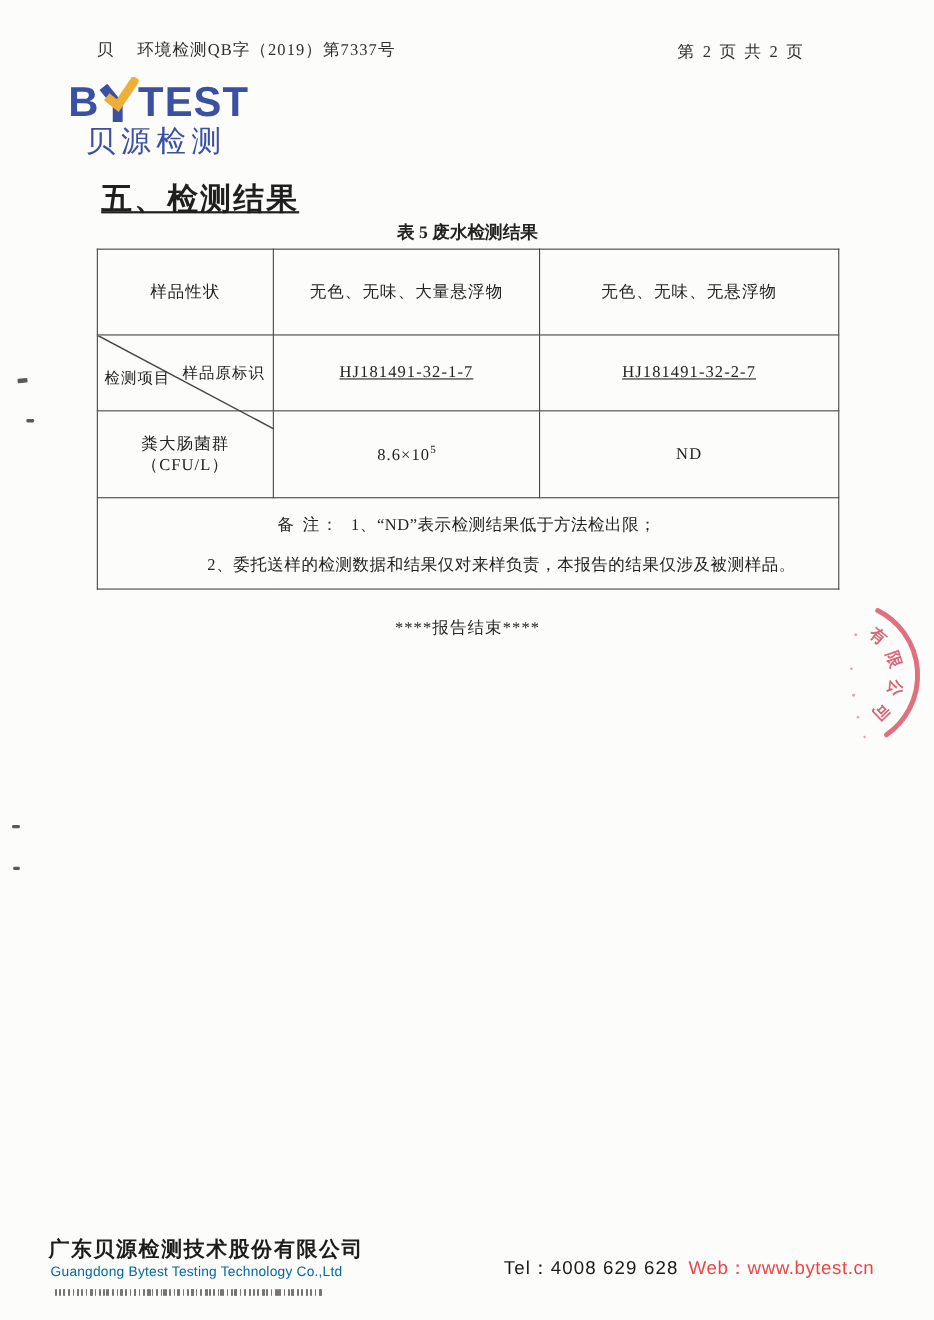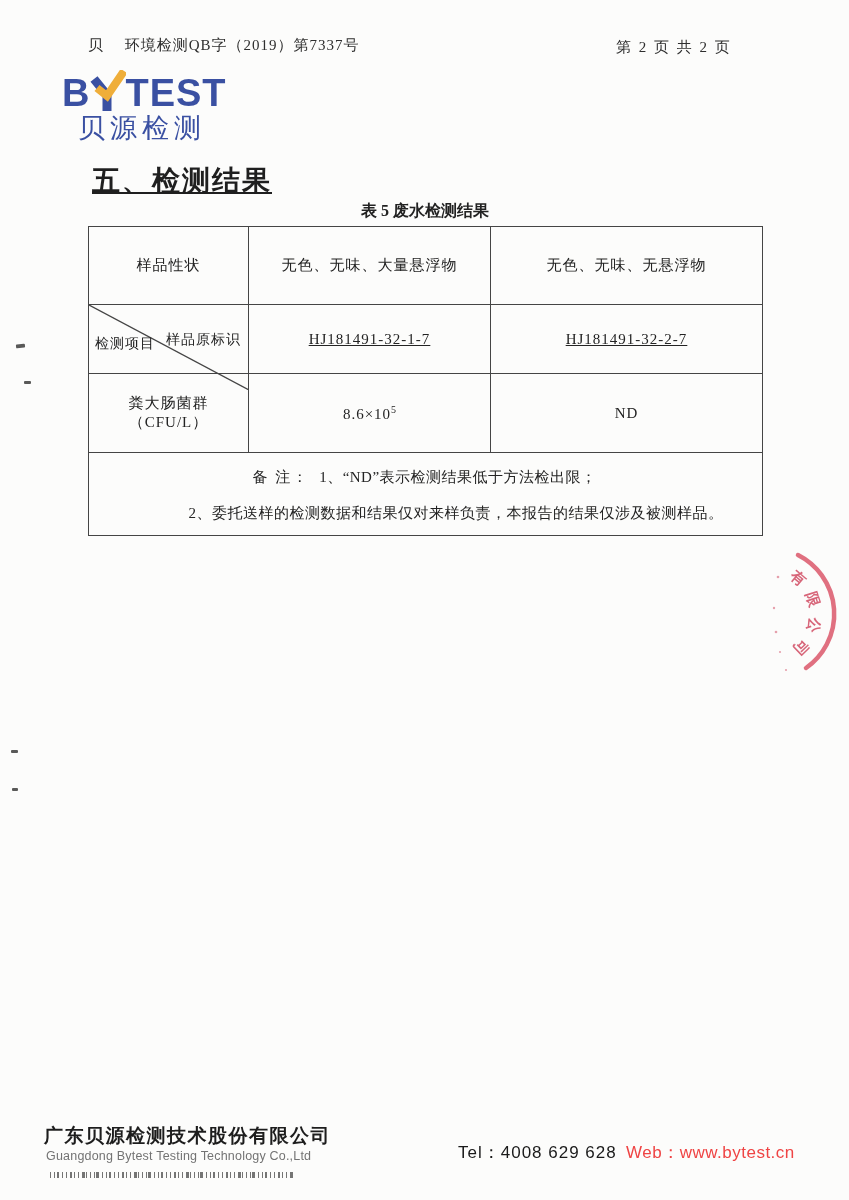--- a/index.html
+++ b/index.html
@@ -87,21 +87,21 @@
   .stamp{position:absolute;left:700px;top:520px;}
   
   .footer-company-cn{
     position:absolute;left:44px;top:1123px;
     font-family:"Liberation Sans","DejaVu Sans",sans-serif;
     font-weight:bold;font-size:19px;letter-spacing:1.5px;color:#1d1d1d;
   }
   .footer-company-en{
     position:absolute;left:46px;top:1149px;
     font-family:"Liberation Sans","DejaVu Sans",sans-serif;
-    font-size:12.5px;letter-spacing:0.2px;color:#737373;
+    font-size:12.5px;letter-spacing:0.2px;color:#0369a1;
   }
   .footer-tel{
     position:absolute;left:458px;top:1141px;
     font-family:"Liberation Sans","DejaVu Sans",sans-serif;
     font-size:17px;letter-spacing:1px;color:#1a1a1a;
   }
   .footer-web{
     position:absolute;left:626px;top:1141px;
     font-family:"Liberation Sans","DejaVu Sans",sans-serif;
     font-size:17px;letter-spacing:0.5px;color:#ef4444;
@@ -176,20 +176,21 @@
       <td class="remark-cell" colspan="3">
         <div class="remark-line1">
           <span class="remark-label">备 注：</span><span>1、“ND”表示检测结果低于方法检出限；</span>
         </div>
         <div class="remark-line2">2、委托送样的检测数据和结果仅对来样负责，本报告的结果仅涉及被测样品。</div>
       </td>
     </tr>
   </tbody>
     </table>
 
+  <div class="report-end">****报告结束****</div>
 
   <svg class="stamp" width="149" height="185" viewBox="0 0 149 185">
     <path d="M 98 35 A 66 66 0 0 1 106 148" stroke="#dc5c6e" stroke-width="4.5" fill="none" stroke-linecap="round" opacity="0.88"></path>
     <g fill="#d4566c" opacity="0.9" font-size="15" font-weight="bold" text-anchor="middle" font-family="Liberation Sans, DejaVu Sans, sans-serif">
       <text transform="translate(95,62) rotate(40)">有</text>
       <text transform="translate(108,81) rotate(72)">限</text>
       <text transform="translate(109,104) rotate(104)">公</text>
       <text transform="translate(97,124) rotate(136)">司</text>
     </g>
     <g fill="#d4566c" opacity="0.55">

